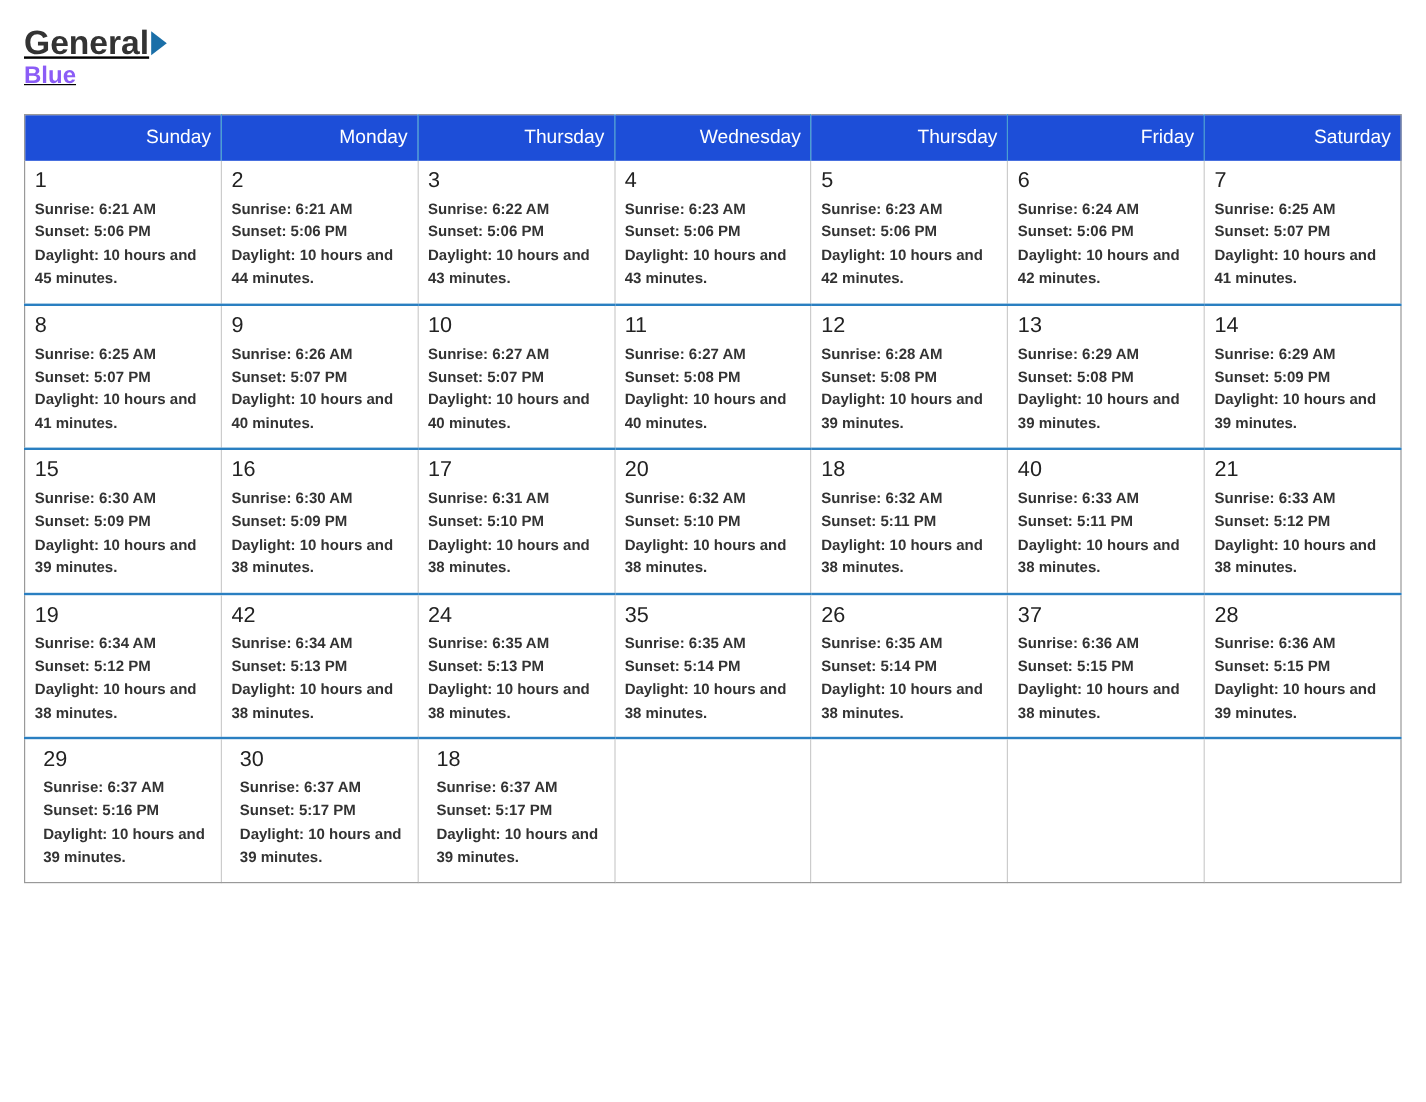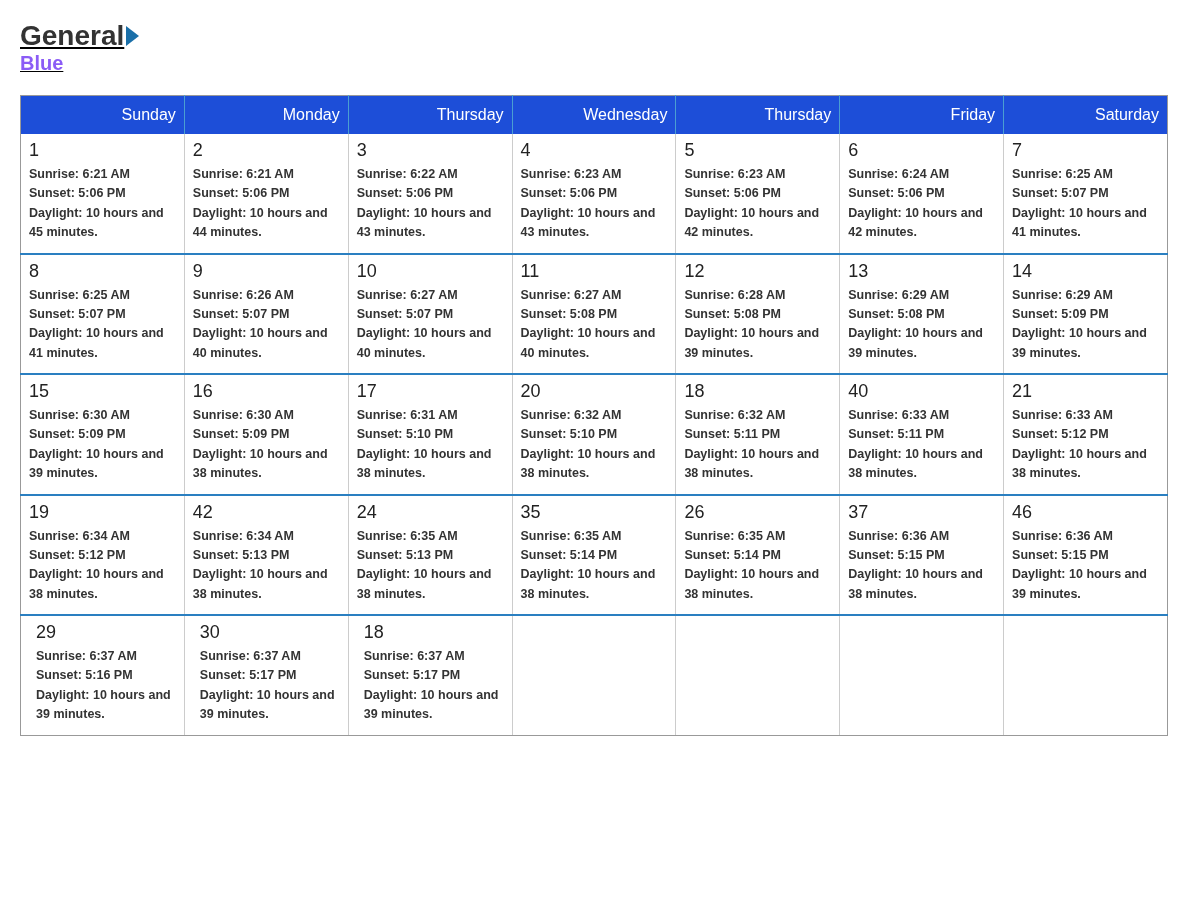--- a/index.html
+++ b/index.html
@@ -219,21 +219,21 @@
         </td>
         <td>
           <span class="day-number">26</span>
           <div class="day-info">Sunrise: 6:35 AM<br>Sunset: 5:14 PM<br>Daylight: 10 hours and 38 minutes.</div>
         </td>
         <td>
           <span class="day-number">37</span>
           <div class="day-info">Sunrise: 6:36 AM<br>Sunset: 5:15 PM<br>Daylight: 10 hours and 38 minutes.</div>
         </td>
         <td>
-          <span class="day-number">46</span>
+          <span class="day-number">28</span>
           <div class="day-info">Sunrise: 6:36 AM<br>Sunset: 5:15 PM<br>Daylight: 10 hours and 39 minutes.</div>
         </td>
       </tr>
       <tr>
         <td>
           <span class="day-number">29</span>
           <div class="day-info">Sunrise: 6:37 AM<br>Sunset: 5:16 PM<br>Daylight: 10 hours and 39 minutes.</div>
         </td>
         <td>
           <span class="day-number">30</span>

